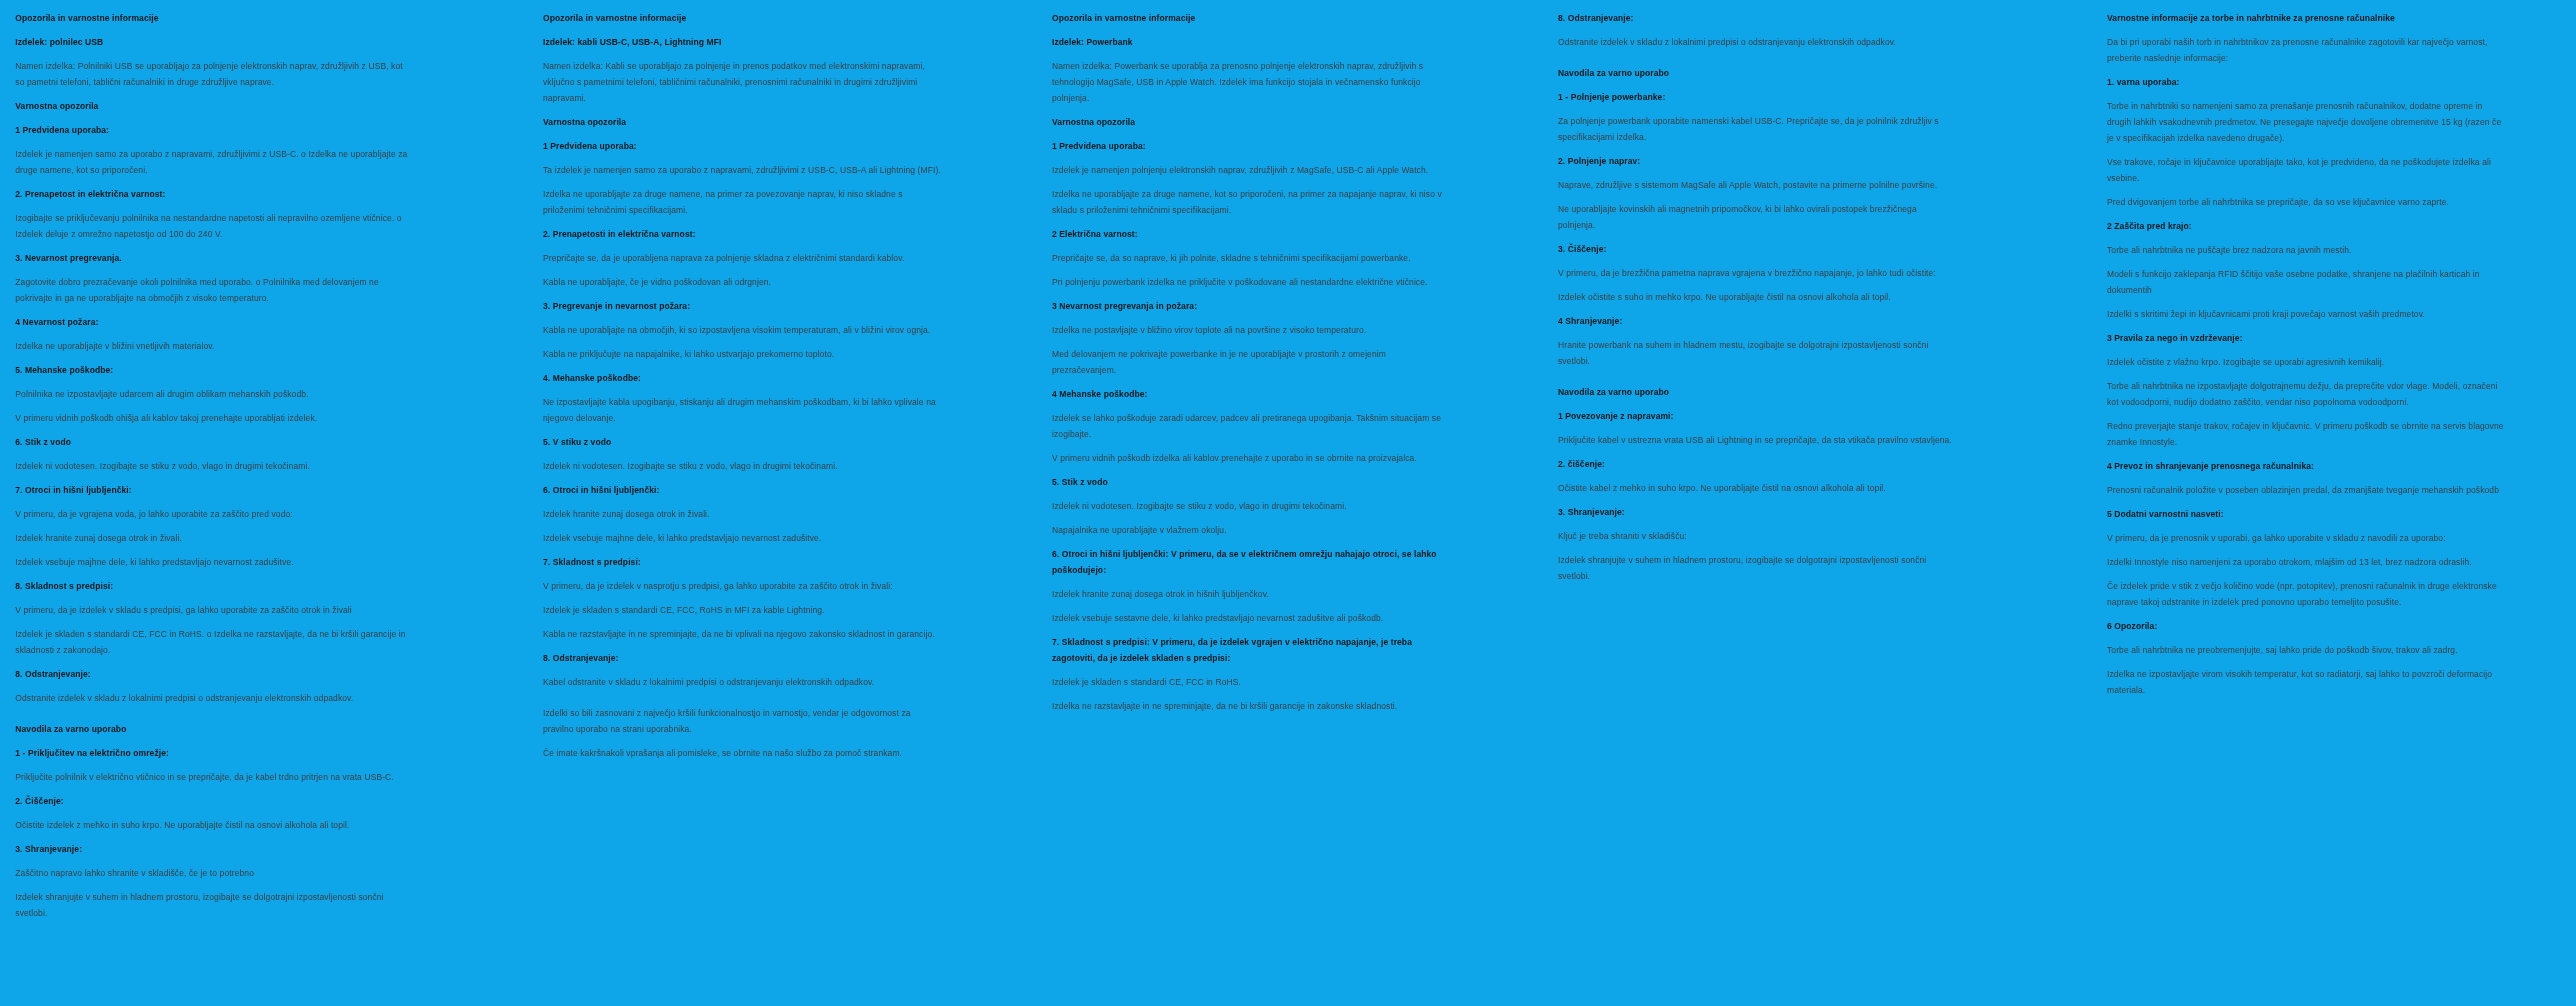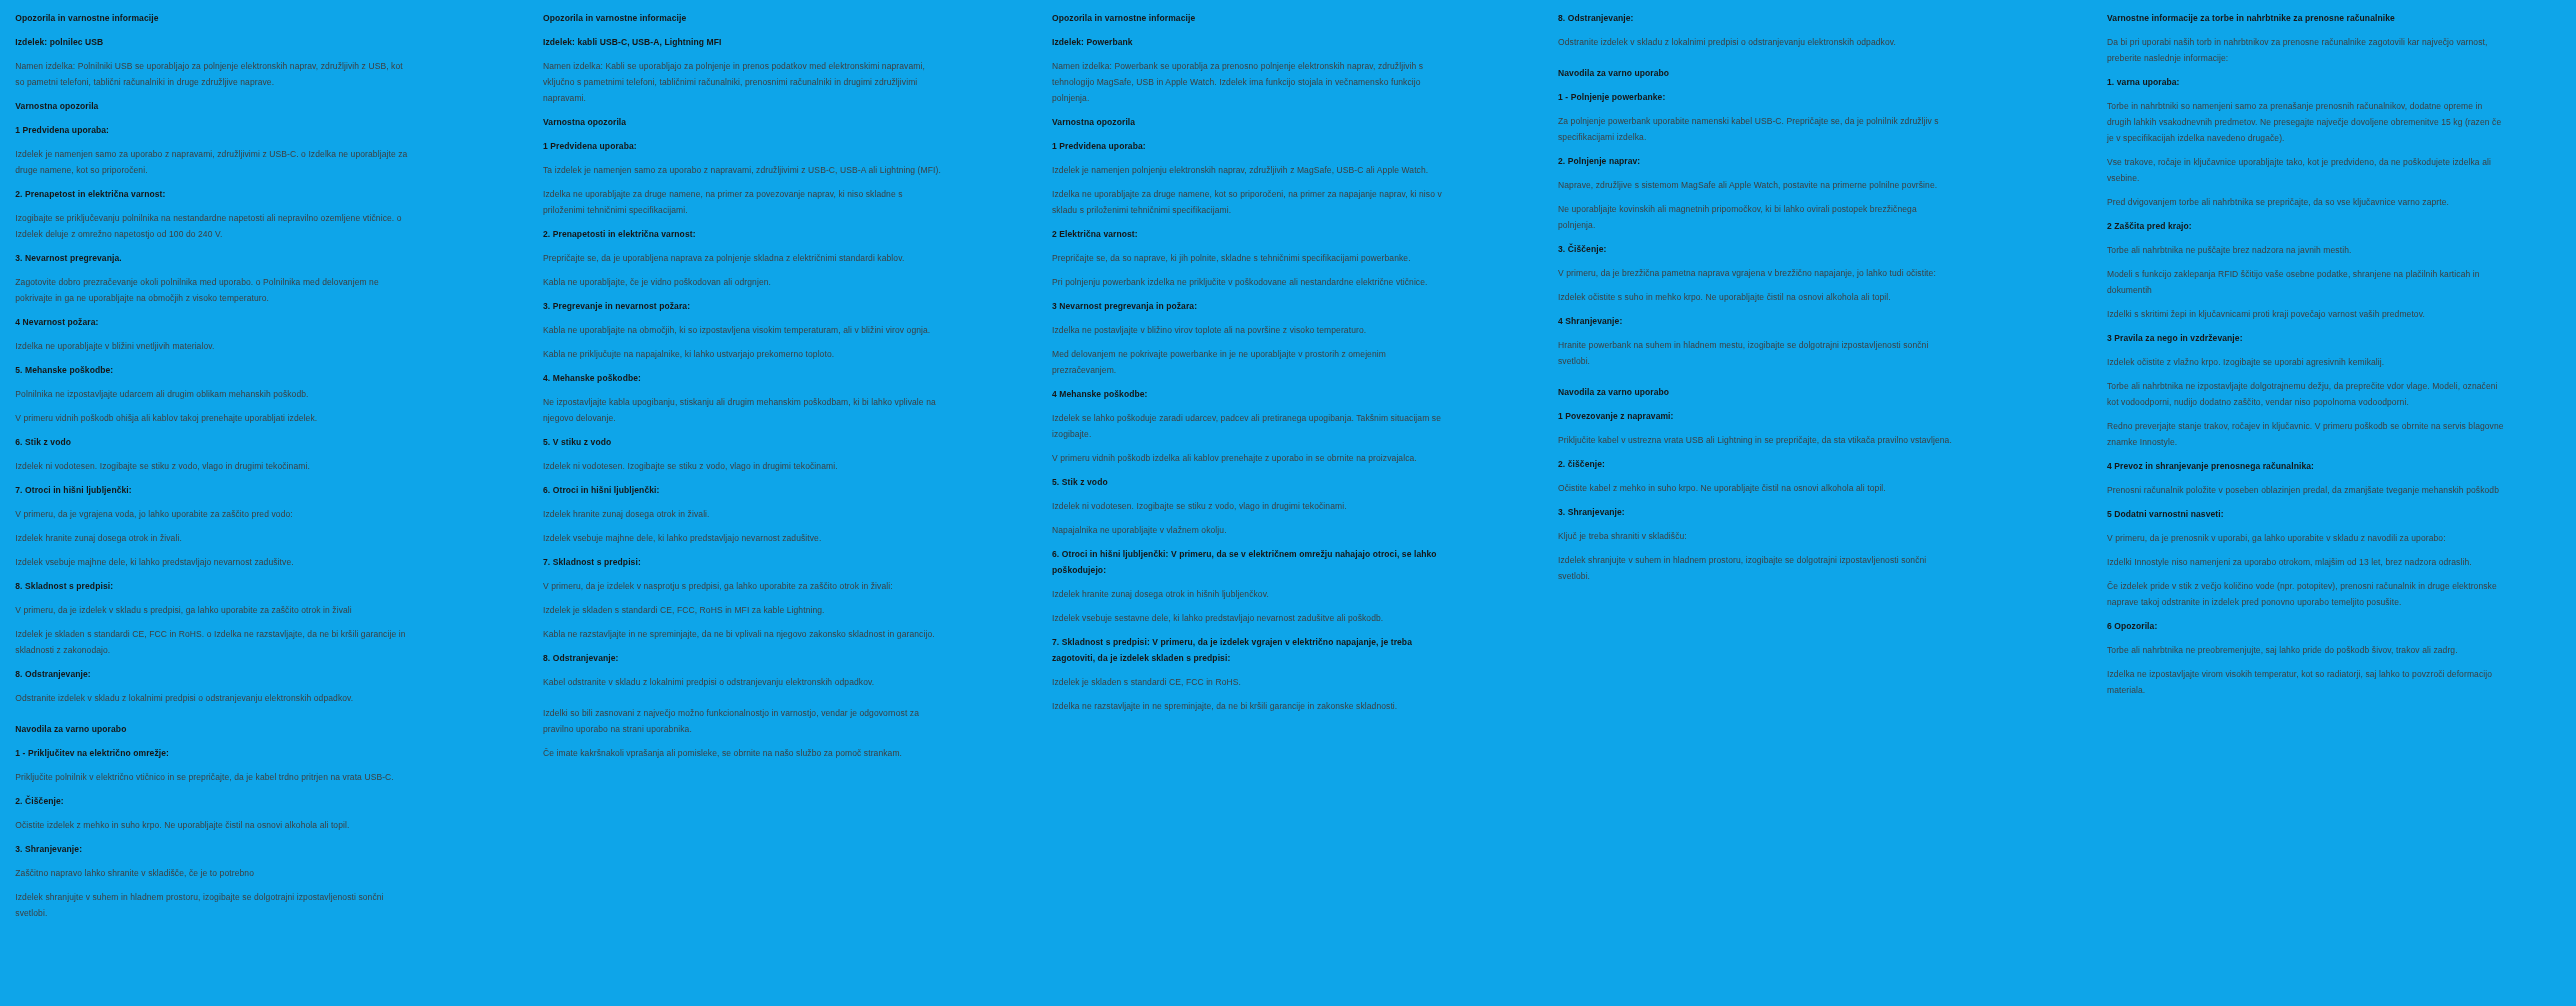--- a/index.html
+++ b/index.html
@@ -102,21 +102,21 @@
         <p class="block para">Izdelek ni vodotesen. Izogibajte se stiku z vodo, vlago in drugimi tekočinami.</p>
         <h3 class="block heading">6. Otroci in hišni ljubljenčki:</h3>
         <p class="block para">Izdelek hranite zunaj dosega otrok in živali.</p>
         <p class="block para">Izdelek vsebuje majhne dele, ki lahko predstavljajo nevarnost zadušitve.</p>
         <h3 class="block heading">7. Skladnost s predpisi:</h3>
         <p class="block para">V primeru, da je izdelek v nasprotju s predpisi, ga lahko uporabite za zaščito otrok in živali:</p>
         <p class="block para">Izdelek je skladen s standardi CE, FCC, RoHS in MFI za kable Lightning.</p>
         <p class="block para">Kabla ne razstavljajte in ne spreminjajte, da ne bi vplivali na njegovo zakonsko skladnost in garancijo.</p>
         <h3 class="block heading">8. Odstranjevanje:</h3>
         <p class="block para">Kabel odstranite v skladu z lokalnimi predpisi o odstranjevanju elektronskih odpadkov.</p>
-        <p class="block para spacer">Izdelki so bili zasnovani z največjo možno funkcionalnostjo in varnostjo, vendar je odgovornost za pravilno uporabo na strani uporabnika.</p>
+        <p class="block para spacer">Izdelki so bili zasnovani z največjo kršili funkcionalnostjo in varnostjo, vendar je odgovornost za pravilno uporabo na strani uporabnika.</p>
         <p class="block para">Če imate kakršnakoli vprašanja ali pomisleke, se obrnite na našo službo za pomoč strankam.</p>
       </div>
       <div class="col">
         <h3 class="block heading">Opozorila in varnostne informacije</h3>
         <h3 class="block heading">Izdelek: Powerbank</h3>
         <p class="block para">Namen izdelka: Powerbank se uporablja za prenosno polnjenje elektronskih naprav, združljivih s tehnologijo MagSafe, USB in Apple Watch. Izdelek ima funkcijo stojala in večnamensko funkcijo polnjenja.</p>
         <h3 class="block heading">Varnostna opozorila</h3>
         <h3 class="block heading">1 Predvidena uporaba:</h3>
         <p class="block para">Izdelek je namenjen polnjenju elektronskih naprav, združljivih z MagSafe, USB-C ali Apple Watch.</p>
         <p class="block para">Izdelka ne uporabljajte za druge namene, kot so priporočeni, na primer za napajanje naprav, ki niso v skladu s priloženimi tehničnimi specifikacijami.</p>

